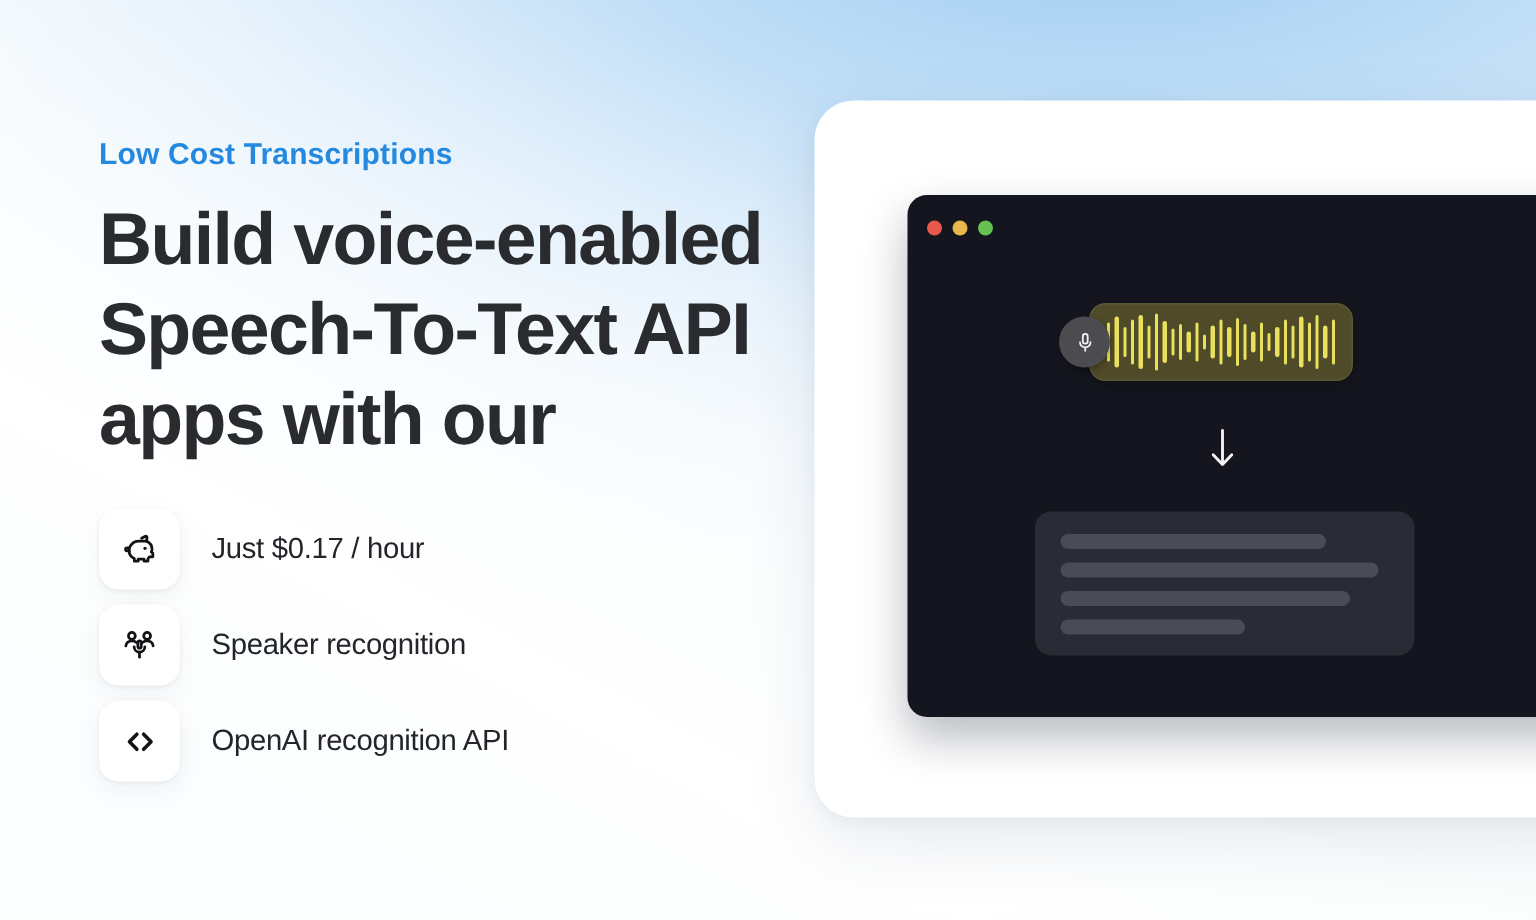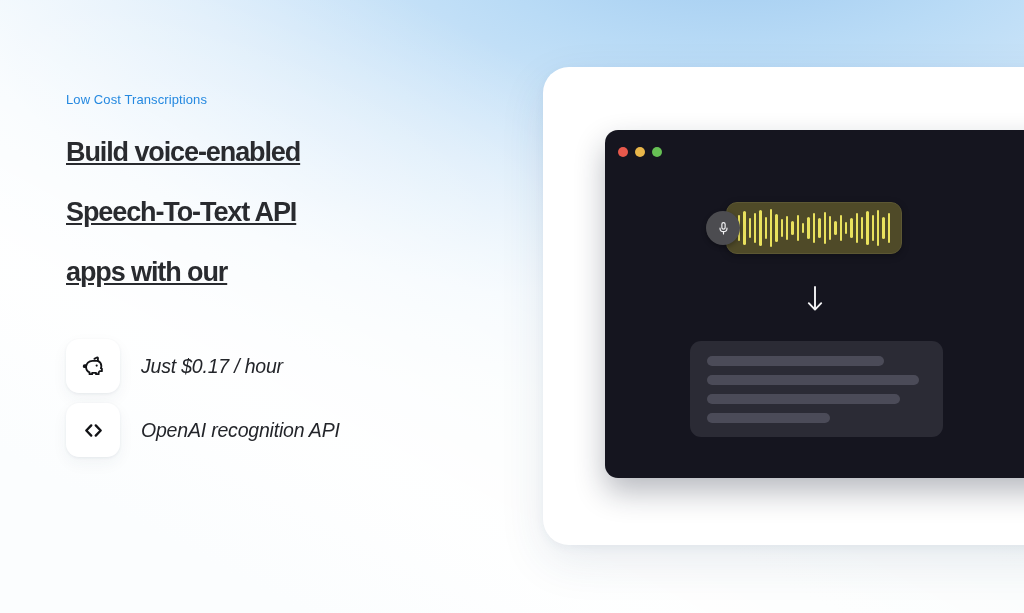--- a/index.html
+++ b/index.html
@@ -32,33 +32,32 @@
 
   
   .copy {
     position: absolute;
     left: 66px;
     top: 92px;
     width: 460px;
     z-index: 5;
   }
   .eyebrow {
-    font-size: 13px;
-    font-weight: 400;
+    font-size: 20px;
+    font-weight: 700;
     letter-spacing: 0.1px;
     color: #2589e0;
     margin-bottom: 15px;
   }
   .headline {
-    font-size: 27px;
+    font-size: 49px;
     line-height: 60px;
     font-weight: 700;
     letter-spacing: -1.1px;
     color: #292b2f;
-    text-decoration: underline;
   }
 
   
   .features {
     position: absolute;
     left: 66px;
     top: 339px;
     z-index: 5;
   }
   .feature {
@@ -81,21 +80,20 @@
     justify-content: center;
     color: #121316;
   }
   .feature-label {
     margin-left: 21px;
     font-size: 19.5px;
     font-weight: 400;
     letter-spacing: -0.2px;
     color: #23252a;
     white-space: nowrap;
-    font-style: italic;
   }
 
   
   .white-card {
     position: absolute;
     left: 543px;
     top: 67px;
     width: 560px;
     height: 478px;
     background: #ffffff;
@@ -217,20 +215,34 @@
         <svg width="26" height="26" viewBox="0 0 24 24" fill="none" stroke="currentColor" stroke-width="1.7" stroke-linecap="round" stroke-linejoin="round">
           <path d="M16.5 7.2c1.9.9 3.2 2.7 3.2 4.8 0 .7-.15 1.35-.42 1.95l.92.55v2.3h-2.1l-.9 1.2v1.5h-2.4v-1.2h-3.6v1.2H8.8v-1.6C6.9 17 5.6 15.1 5.6 12.9c0-3.1 2.6-5.7 5.9-5.7h5z"></path>
           <path d="M16.4 7.3l.2-2.4c.05-.55-.5-.95-1-.7l-2.3 1.2"></path>
           <circle cx="15.4" cy="11.6" r="1" fill="currentColor" stroke="none"></circle>
           <path d="M5.8 11.3H4.3c-.5 0-.9.4-.9.9s.4.9.9.9h1.4"></path>
         </svg>
       </div>
       <div class="feature-label">Just $0.17 / hour</div>
     </div>
 
+    <div class="feature">
+      <div class="feature-icon">
+        <svg width="26" height="26" viewBox="0 0 24 24" fill="none" stroke="currentColor" stroke-width="1.7" stroke-linecap="round" stroke-linejoin="round">
+          <circle cx="7.3" cy="6.4" r="2.1"></circle>
+          <path d="M3.6 12.5c.25-1.9 1.85-3.1 3.7-3.1 1.1 0 2.1.4 2.85 1.1"></path>
+          <circle cx="16.7" cy="6.4" r="2.1"></circle>
+          <path d="M20.4 12.5c-.25-1.9-1.85-3.1-3.7-3.1-1.1 0-2.1.4-2.85 1.1"></path>
+          <rect x="11" y="9.5" width="2.1" height="4.4" rx="1.05"></rect>
+          <path d="M8.7 13.1a3.3 3.3 0 0 0 6.6 0"></path>
+          <path d="M12 16.6v2.9"></path>
+        </svg>
+      </div>
+      <div class="feature-label">Speaker recognition</div>
+    </div>
 
     <div class="feature">
       <div class="feature-icon">
         <svg width="27" height="27" viewBox="0 0 24 24" fill="none" stroke="currentColor" stroke-width="2.1" stroke-linecap="round" stroke-linejoin="round">
           <path d="M10 7.5 5.6 12 10 16.5"></path>
           <path d="M14 7.5 18.4 12 14 16.5"></path>
         </svg>
       </div>
       <div class="feature-label">OpenAI recognition API</div>
     </div>

